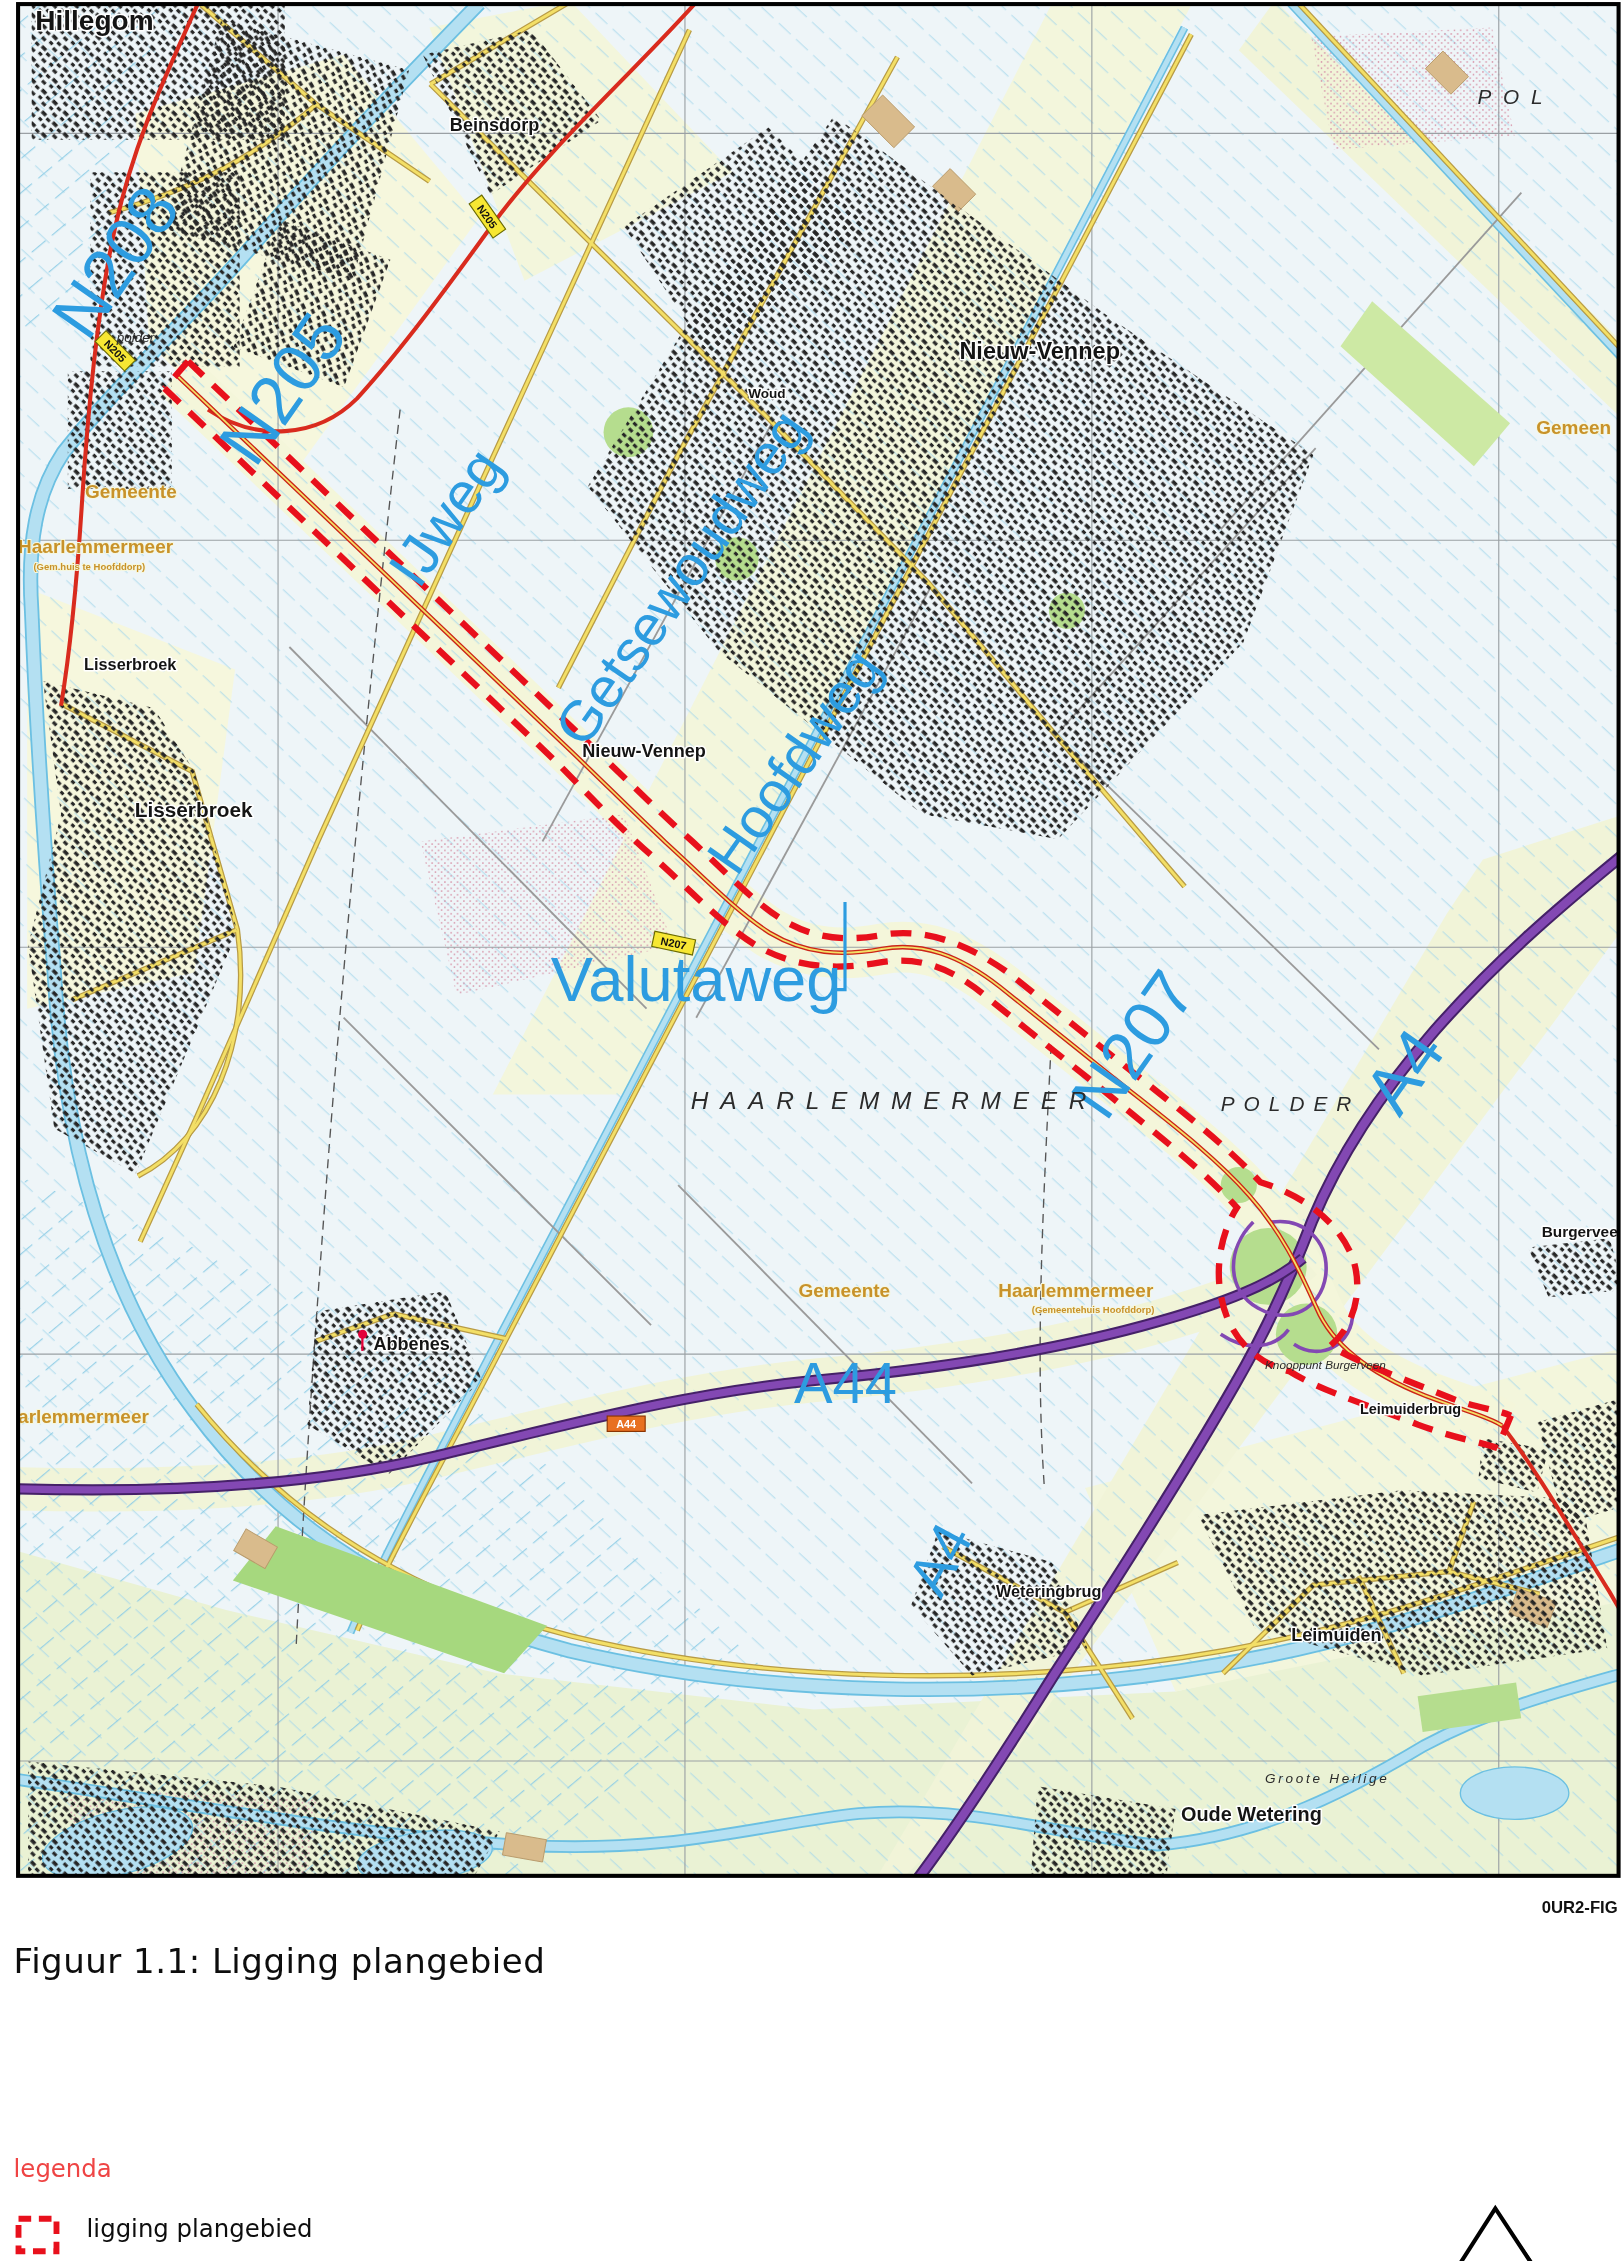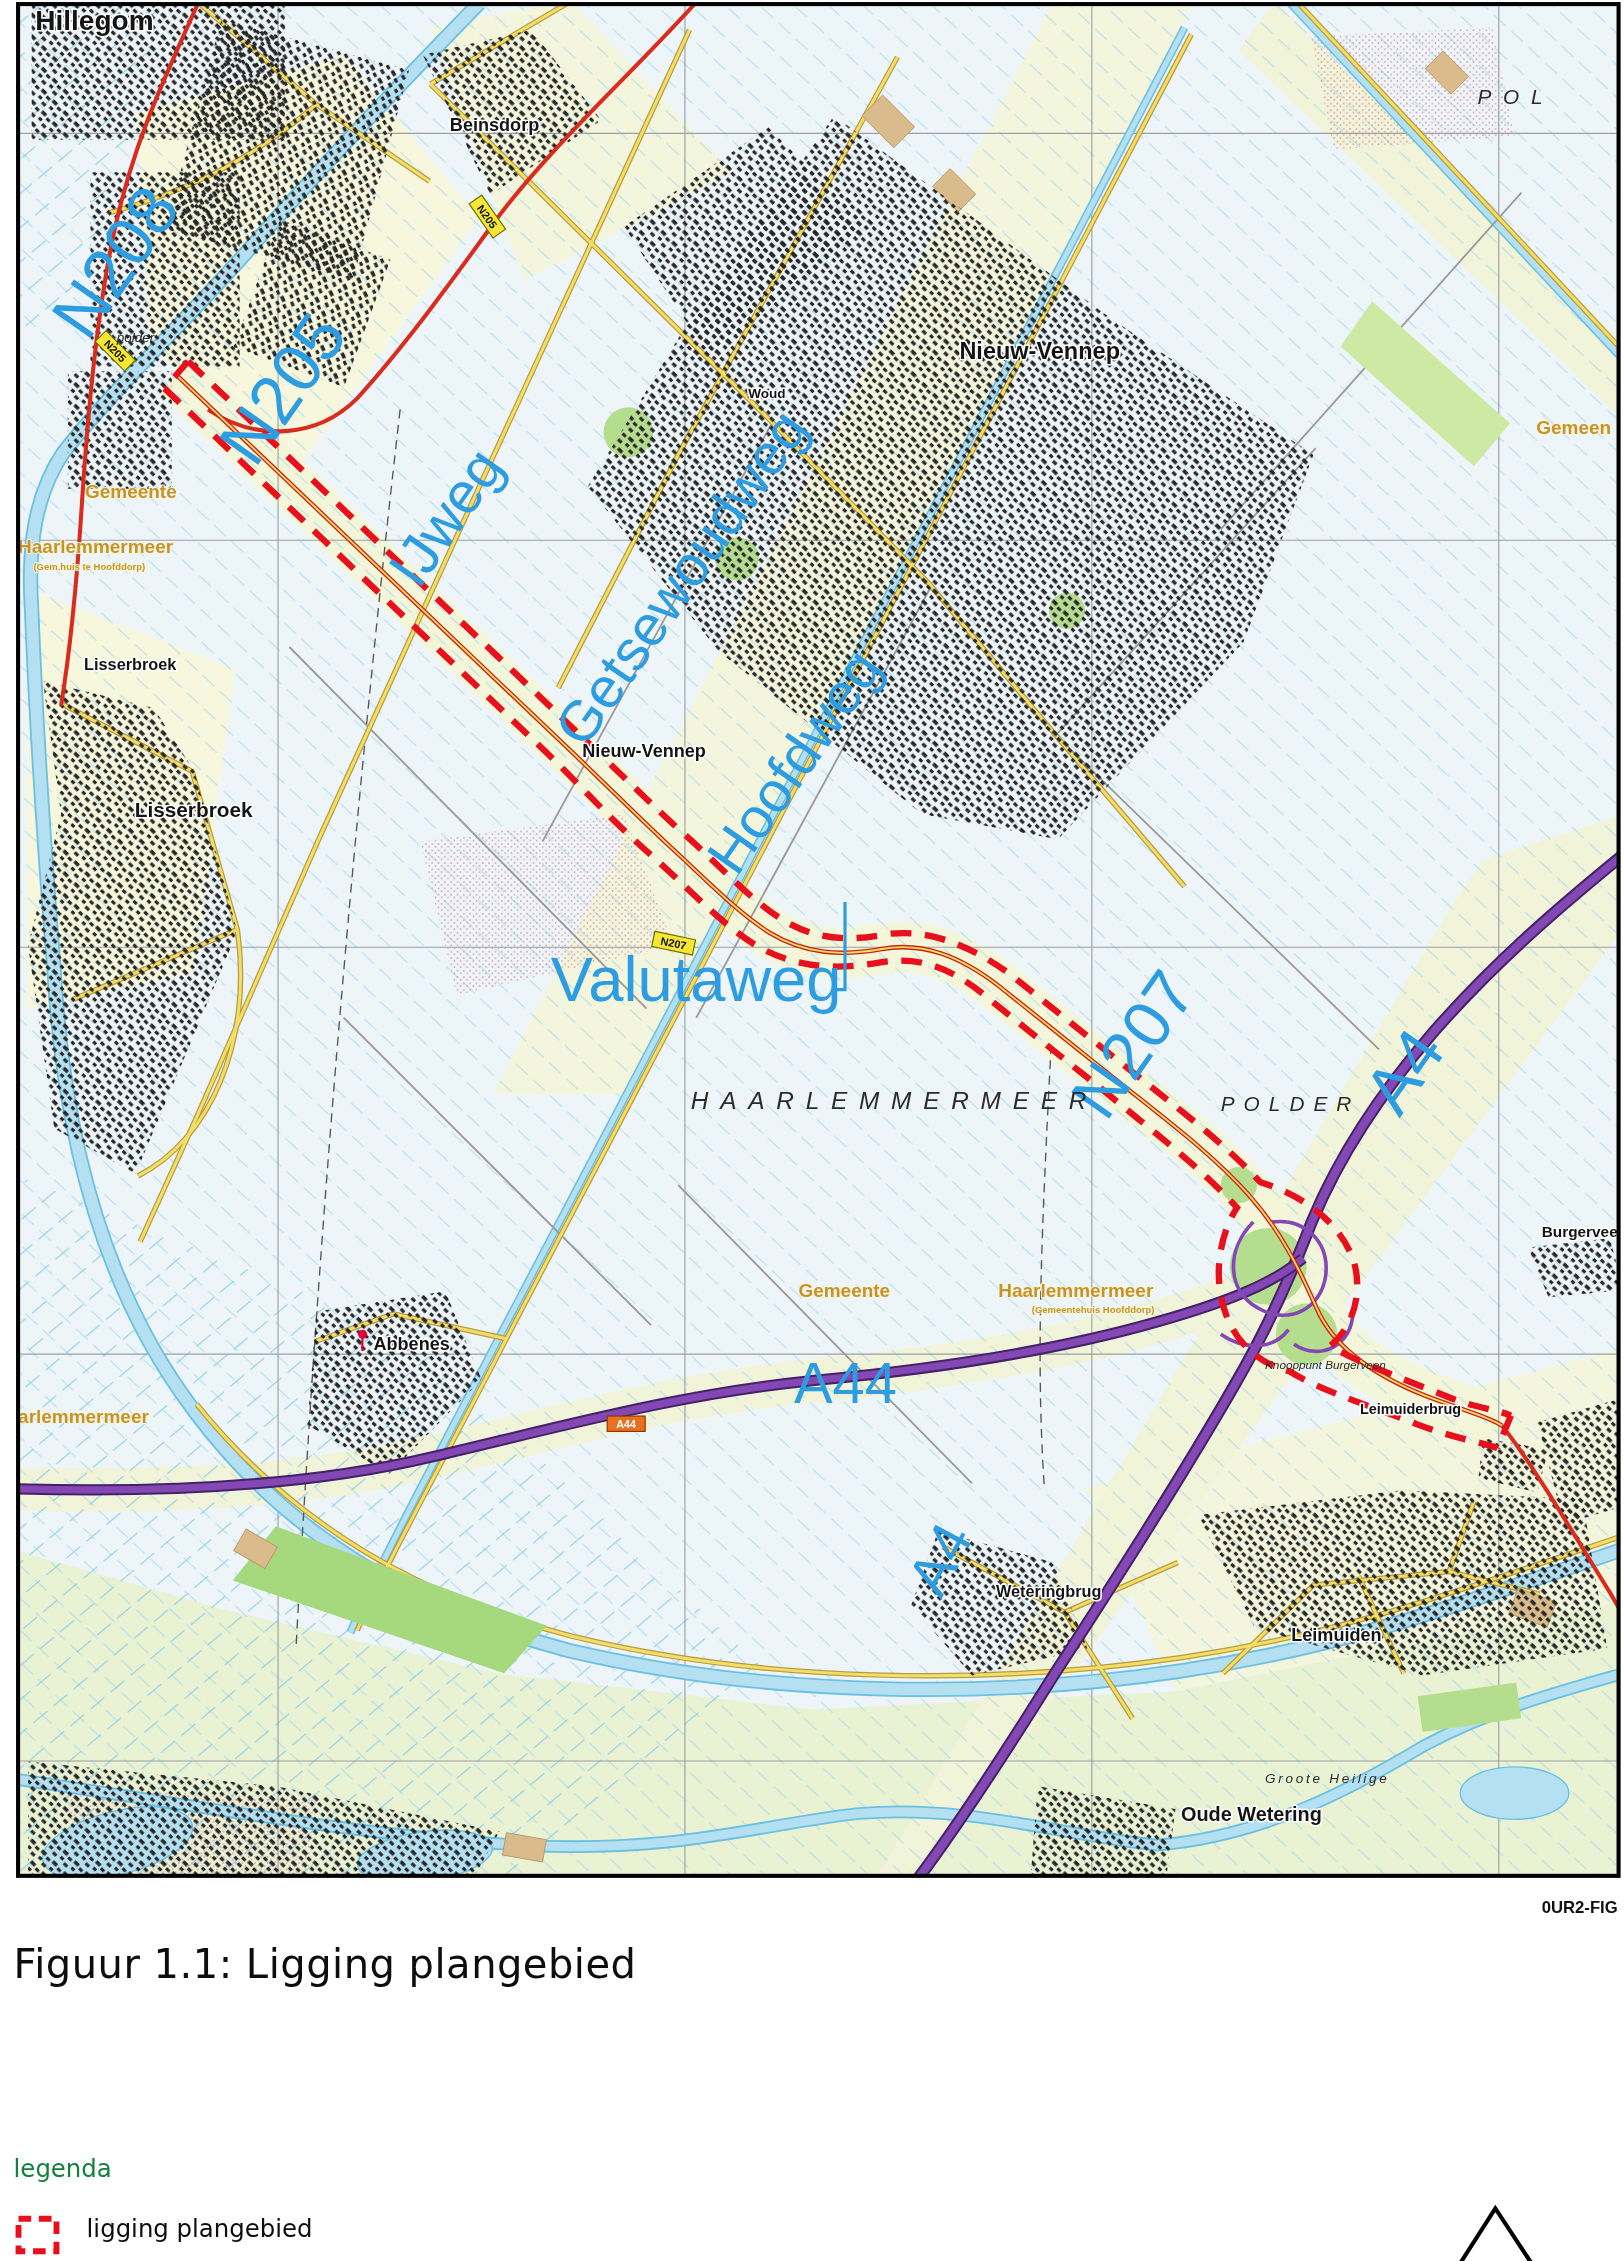--- a/index.html
+++ b/index.html
@@ -10,23 +10,23 @@
   .t-blue{fill:#2d9ce0;font-family:"Liberation Sans",sans-serif;font-weight:400;}
   .t-town{fill:#141414;font-family:"Liberation Sans",sans-serif;font-weight:700;
           paint-order:stroke;stroke:#ffffff;stroke-width:7px;stroke-linejoin:round;}
   .t-area{fill:#2b2b2b;font-family:"Liberation Sans",sans-serif;font-style:italic;}
   .t-muni{fill:#c8922a;font-family:"Liberation Sans",sans-serif;font-weight:700;
           paint-order:stroke;stroke:#f6f7dd;stroke-width:4px;}
   .t-badge{fill:#111;font-family:"Liberation Sans",sans-serif;font-weight:700;}
   
   .map-code{position:absolute;top:1898px;right:6.3px;font-size:16.7px;font-weight:700;
             color:#111;font-family:"Liberation Sans",sans-serif;margin-left:36px;}
-  .caption{position:absolute;left:13.6px;top:1941px;font-size:40px;font-weight:400;
+  .caption{position:absolute;left:13.6px;top:1941px;font-size:34px;font-weight:400;
            color:#0d0d0d;font-family:"DejaVu Sans",sans-serif;letter-spacing:0.5px;}
-  .legend-title{position:absolute;left:13.6px;top:2154px;font-size:24.4px;color:#15803d;
+  .legend-title{position:absolute;left:13.6px;top:2154px;font-size:24.4px;color:#ef4444;
                 font-family:"DejaVu Sans",sans-serif;}
   .legend-row{position:absolute;left:13.6px;top:2214px;display:flex;}
   .legend-swatch{display:inline-block;margin-right:26px;}
   .legend-label{font-size:24.4px;color:#0d0d0d;font-family:"DejaVu Sans",sans-serif;}
   .logo{position:absolute;left:1424px;top:2202px;}
 </style>
 </head>
 <body>
 
 <div class="page">

